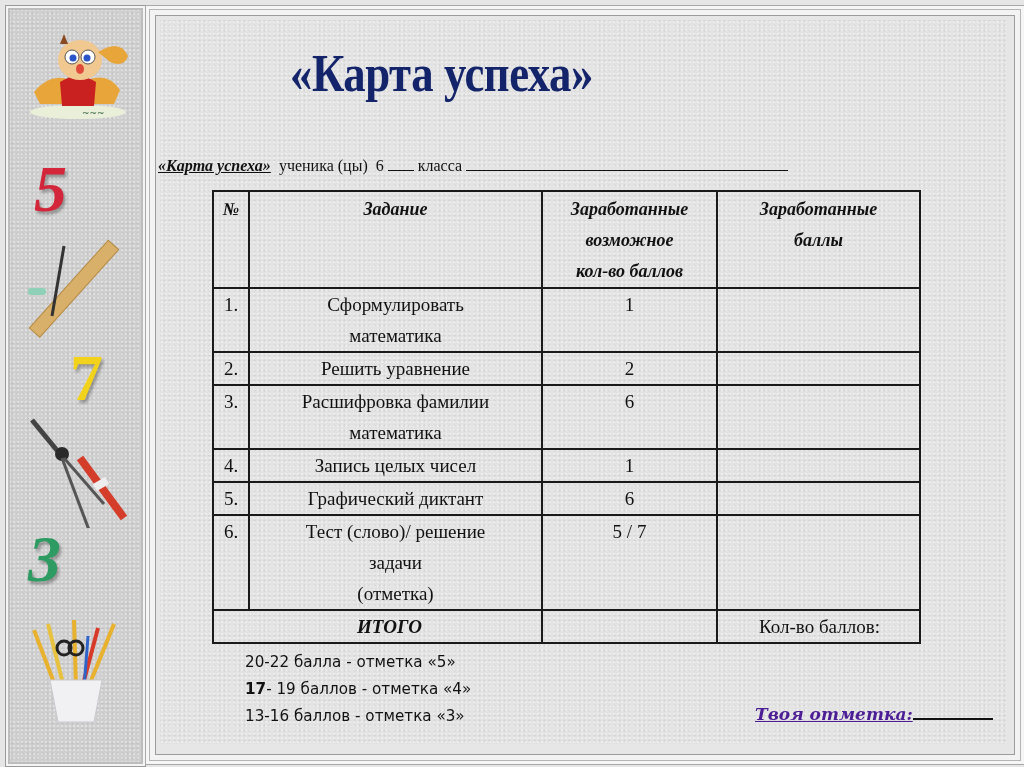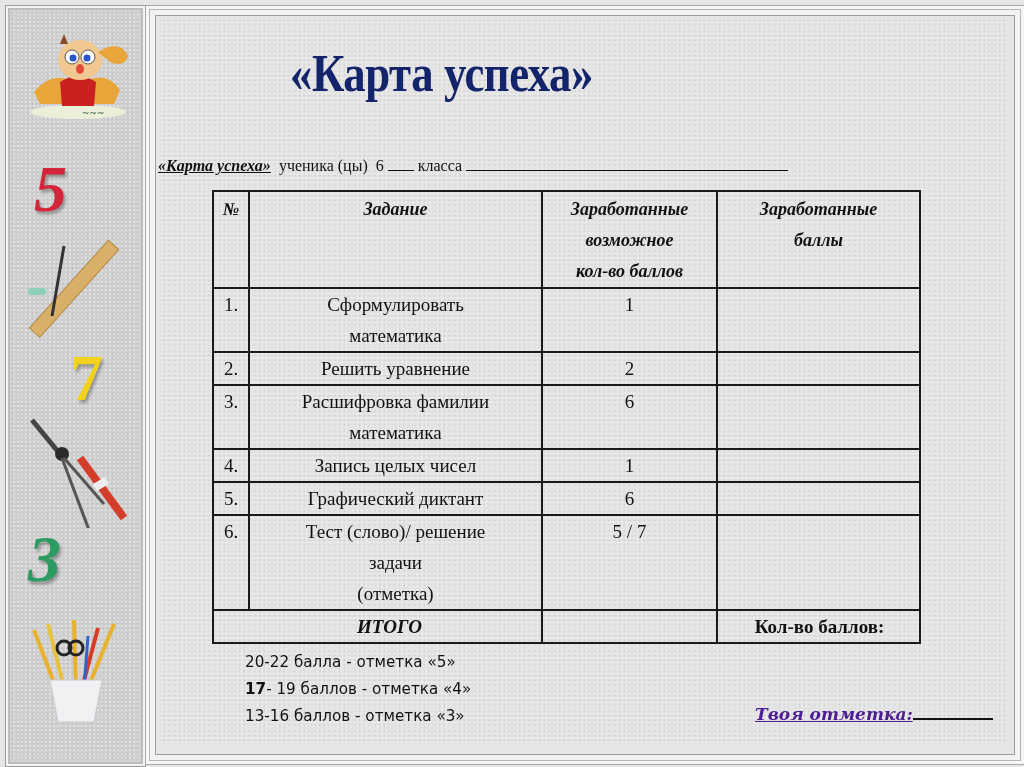--- a/index.html
+++ b/index.html
@@ -50,21 +50,21 @@
     border-collapse: collapse; table-layout: fixed; width: 707px;
     font-size: 19px; color: #111;
   }
   table.card td, table.card th {
     border: 2px solid #1a1a1a; padding: 0 4px; vertical-align: top;
     line-height: 31px; text-align: center;
   }
   table.card th { font-style: italic; font-weight: bold; font-size: 18px; padding-top: 2px; }
   table.card tr.total td { vertical-align: middle; padding-left: 28px; }
   .total-label { font-style: italic; font-weight: bold; }
-  .total-points { font-weight: bold; text-align: center; padding-left: 6px !important; }
+  .total-points { font-weight: normal; text-align: center; padding-left: 6px !important; }
   .legend {
     position: absolute; left: 245px; top: 648px;
     font-family: "DejaVu Sans", sans-serif; font-size: 16.5px; color: #111;
     line-height: 27px; transform: scaleX(0.92); transform-origin: left top;
   }
   .legend .b17 { font-weight: bold; }
   .your-mark {
     position: absolute; left: 755px; top: 703px;
     font-family: "DejaVu Serif", serif; font-size: 17px; font-weight: bold; font-style: italic;
     color: #4c1d95; text-decoration: underline; white-space: nowrap;

